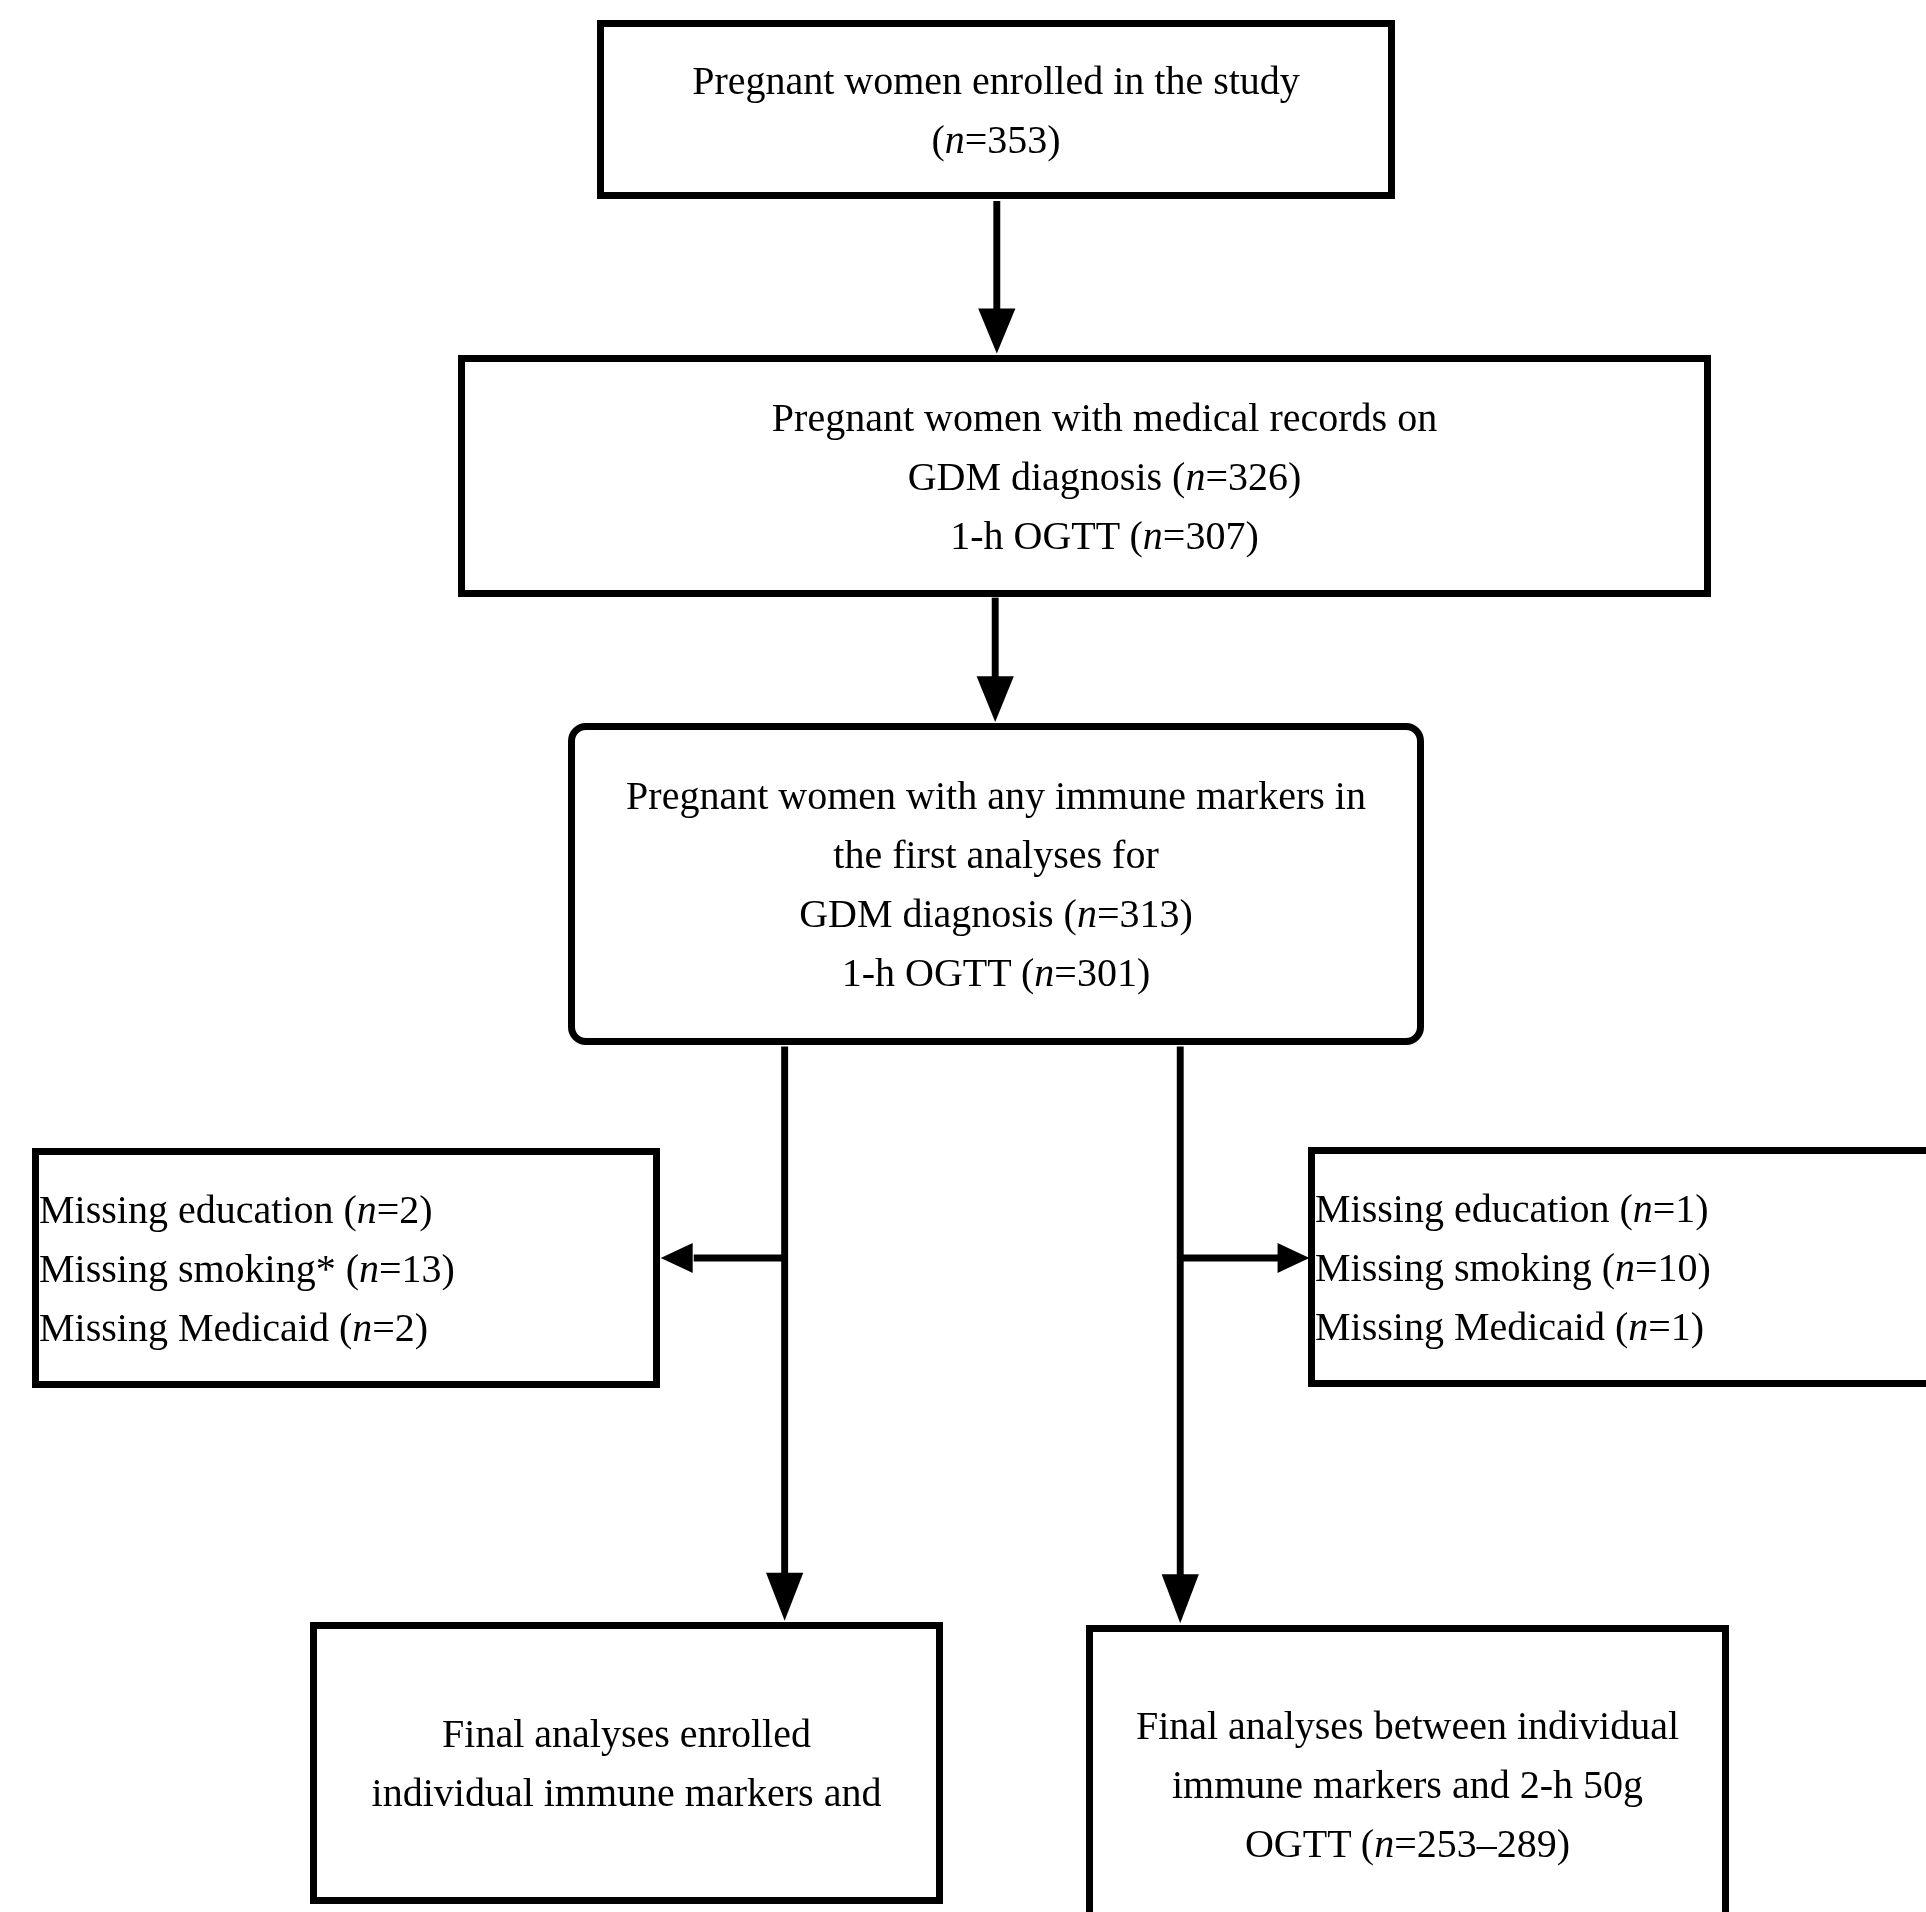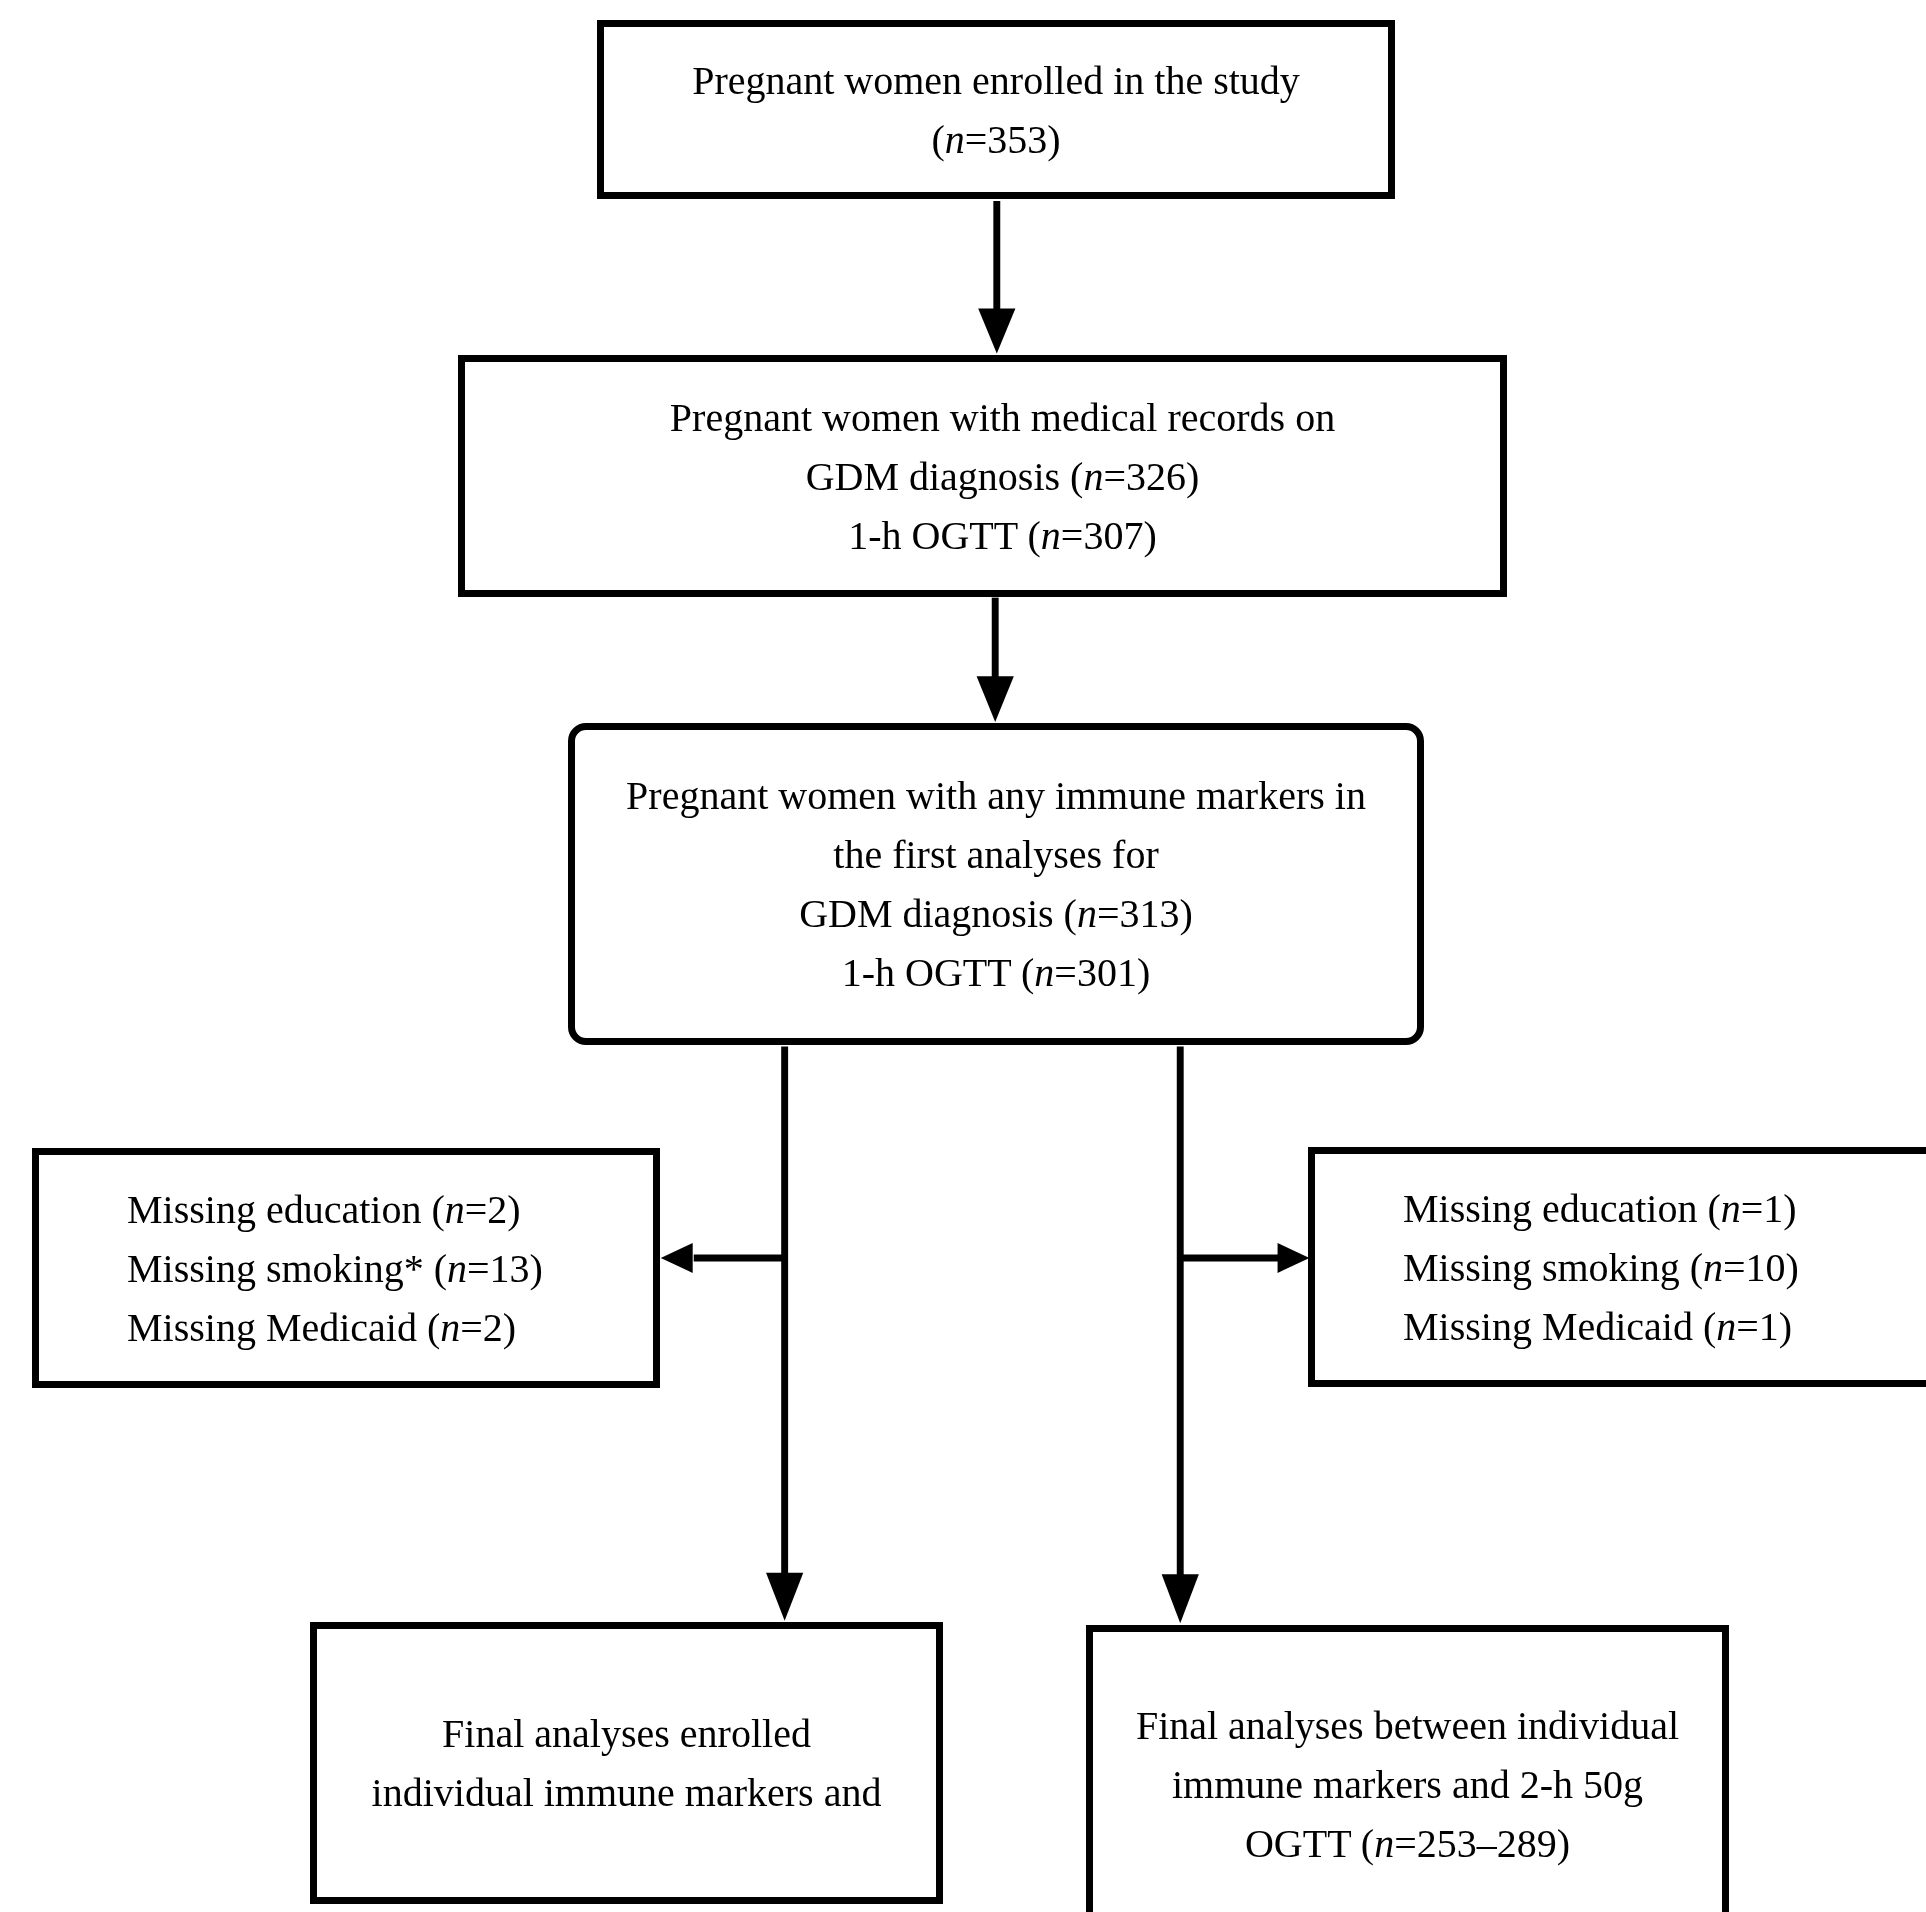--- a/index.html
+++ b/index.html
@@ -31,28 +31,27 @@
     display: flex;
     flex-direction: column;
     justify-content: center;
     align-items: center;
     font-size: 40px;
     line-height: 59px;
     text-align: center;
   }
   .box.left-text {
     align-items: flex-start;
-    padding-left: 88px;
     text-align: left;
   }
   .ln { white-space: nowrap; }
 
   
   #box-enrolled        { left: 585px; top:   20px; width: 798px; height: 179px; }
-  #box-medical-records { left:  446px; top:  355px; width: 1049px; height: 242px; padding-left: 40px; }
+  #box-medical-records { left:  446px; top:  355px; width: 1253px; height: 242px; padding-left: 40px; }
   #box-immune-markers  { left: 556px; top: 723px; width: 856px; height: 322px; border-radius: 18px; }
   #box-missing-left    { left:   20px; top: 1148px; width: 628px; height: 240px; }
   #box-missing-right   { left: 1296px; top: 1147px; width: 672px; height: 240px; }
   #box-final-gdm       { left:  298px; top: 1622px; width: 633px; height: 282px; }
   #box-final-ogtt      { left: 1074px; top: 1625px; width: 643px; height: 318px; }
 </style>
 </head>
 <body>
 
 <div class="canvas">

